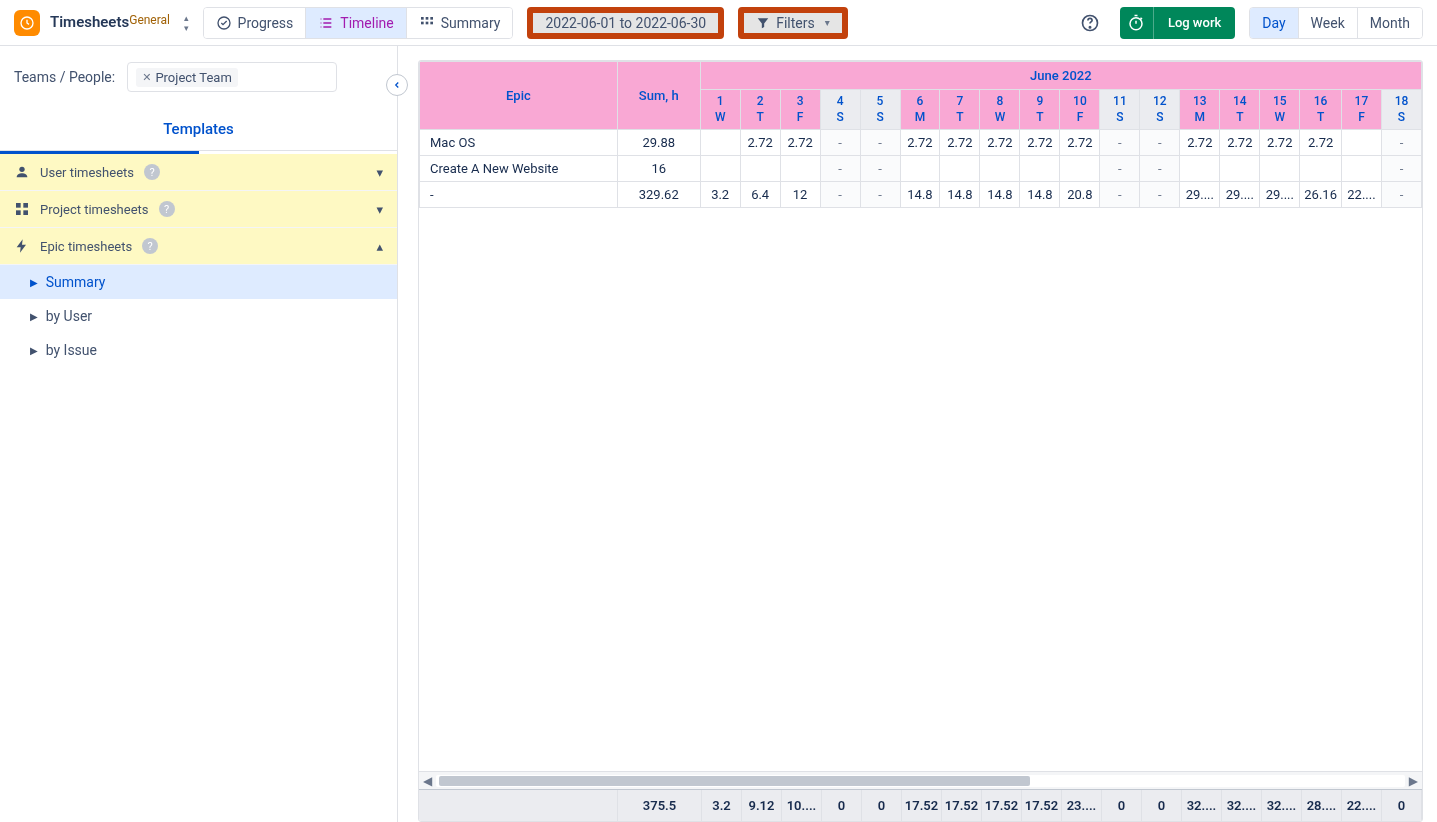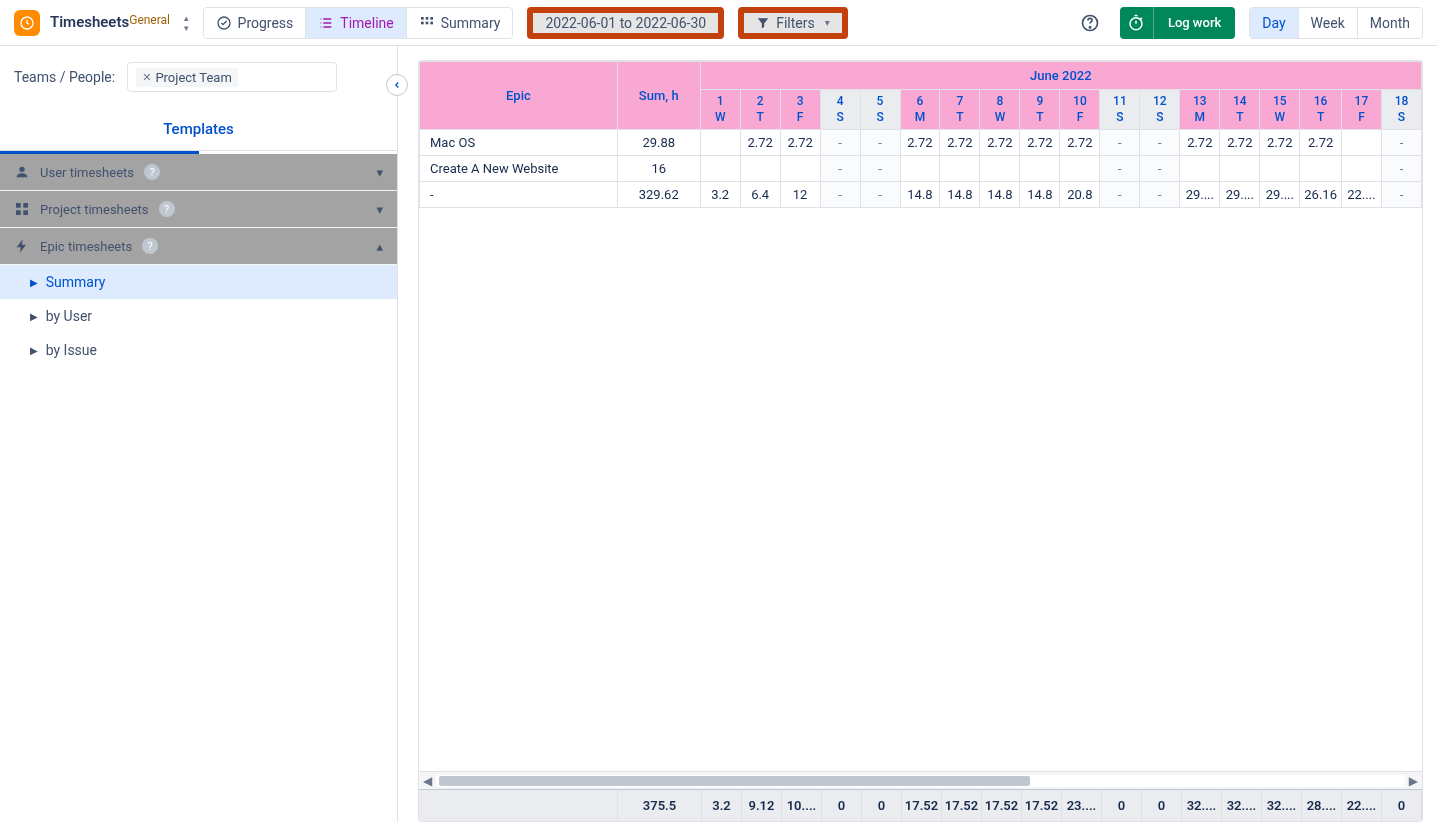--- a/index.html
+++ b/index.html
@@ -41,21 +41,21 @@
 .filter-label { color:#42526E; font-size:14px;}
 .tag-input { border:1px solid #DFE1E6; border-radius:4px; padding:4px 8px; display:flex; align-items:center; min-width:210px; height:30px;}
 .tag { background:#F4F5F7; border-radius:3px; padding:2px 6px; font-size:13px; color:#42526E; display:flex; align-items:center; gap:4px;}
 .tag-x { color:#6B778C; cursor:pointer; font-size:11px;}
 
 .tabbar { display:flex; border-bottom:1px solid #DFE1E6; }
 .tabbar .tab { flex:1; text-align:center; padding:12px 0; cursor:pointer; color:#42526E; font-size:15px; }
 .tabbar .tab.active { color:#0052CC; font-weight:500; }
 .tab-underline { height:3px; background:#0052CC; width:50%; }
 
-.acc-item { display:flex; align-items:center; gap:10px; padding:10px 14px; border-bottom:1px solid #F4F5F7; cursor:pointer; color:#42526E; background:#a3a3a3;}
+.acc-item { display:flex; align-items:center; gap:10px; padding:10px 14px; border-bottom:1px solid #F4F5F7; cursor:pointer; color:#42526E; background:#fef9c3;}
 .acc-item .q { width:16px; height:16px; border-radius:50%; background:#C1C7D0; color:#fff; font-size:11px; display:flex; align-items:center; justify-content:center;}
 .acc-item .chev { margin-left:auto; color:#42526E; }
 .sub-item { padding:9px 14px 9px 30px; cursor:pointer; font-size:14px; color:#42526E; display:flex; align-items:center; gap:8px;}
 .sub-item .car { color:#42526E; font-size:10px; }
 .sub-item.active { background:#DEEBFF; color:#0052CC;}
 .sub-item.active .car { color:#0052CC; }
 
 
 .content { flex:1; display:flex; flex-direction:column; padding:14px 14px 0 20px; overflow:hidden; position:relative;}
 .content-head { display:flex; align-items:center; margin-bottom:14px; padding-right:4px;}

